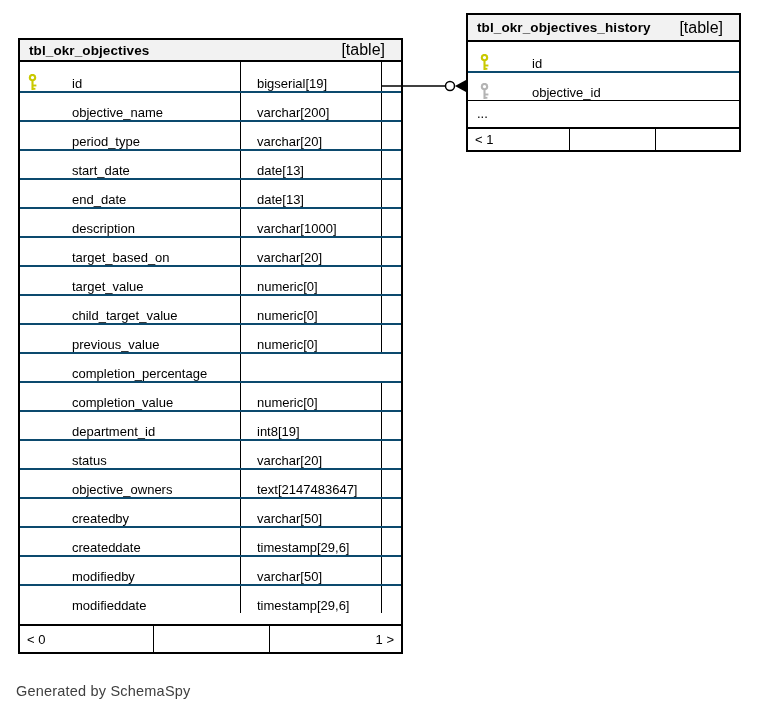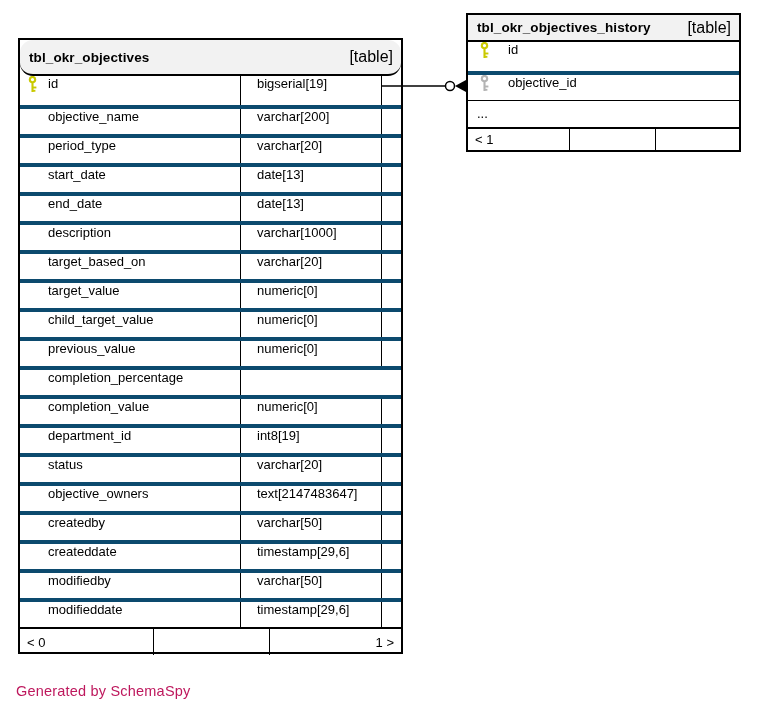--- a/index.html
+++ b/index.html
@@ -10,31 +10,31 @@
   .dbtable{
     position:absolute;background:#fff;border:2px solid #000;box-sizing:border-box;
     display:flex;flex-direction:column;
   }
   #table-main{left:18px;top:38px;width:385px;height:616px;}
   #table-history{left:466px;top:13px;width:275px;height:139px;}
 
   .thead{
     display:flex;justify-content:space-between;align-items:center;
     background:#f2f2f2;border-bottom:2px solid #000;box-sizing:border-box;
-    padding:0 8px 0 9px;flex:none;
-  }
-  #table-main .thead{height:36px;border-radius:13px;}
+    padding:0 16px 0 9px;flex:none;
+  }
+  #table-main .thead{height:22px;}
   #table-history .thead{height:27px;}
   .tname{font-weight:bold;font-size:13.5px;letter-spacing:0.1px;}
   .ttag{font-size:16px;}
 
   .rows{flex:none;display:flex;flex-direction:column;}
-  .trow{display:flex;height:29px;box-sizing:border-box;border-top:4px solid #0c4a6e;flex:none;}
+  .trow{display:flex;height:29px;box-sizing:border-box;border-top:2px solid #0c4a6e;flex:none;}
   .rows .trow:first-child{border-top:none;}
-  .cell{display:flex;align-items:flex-start;height:100%;box-sizing:border-box;overflow:hidden;}
+  .cell{display:flex;align-items:flex-end;height:100%;box-sizing:border-box;overflow:hidden;gap:24px;}
   #table-main .cell-name{width:220px;padding-left:8px;flex:none;}
   #table-main .cell-type{width:141px;border-left:1px solid #000;padding-left:16px;flex:none;font-size:13px;}
   #table-main .cell-extra{flex:1;border-left:1px solid #000;}
   #table-history .cell-name{width:100%;padding-left:12px;}
 
   .keyslot{width:20px;flex:none;display:flex;align-items:center;}
   #table-history .keyslot{width:28px;}
   .colname{font-size:13px;white-space:nowrap;}
 
   .ellipsisrow{
@@ -276,13 +276,13 @@
     <span class="fcell right"></span>
   </div>
 </div>
 
 <svg id="connector" width="757" height="714">
   <line x1="381" y1="86" x2="446" y2="86" stroke="#000" stroke-width="1.5"></line>
   <circle cx="450" cy="86" r="4.5" fill="#fff" stroke="#000" stroke-width="1.5"></circle>
   <polygon points="455,86 466,80 466,92" fill="#000"></polygon>
 </svg>
 
-<div id="caption" style="color: #be185d;">Generated by SchemaSpy</div>
+<div id="caption" style="color: #404040;">Generated by SchemaSpy</div>
 
 </body></html>

